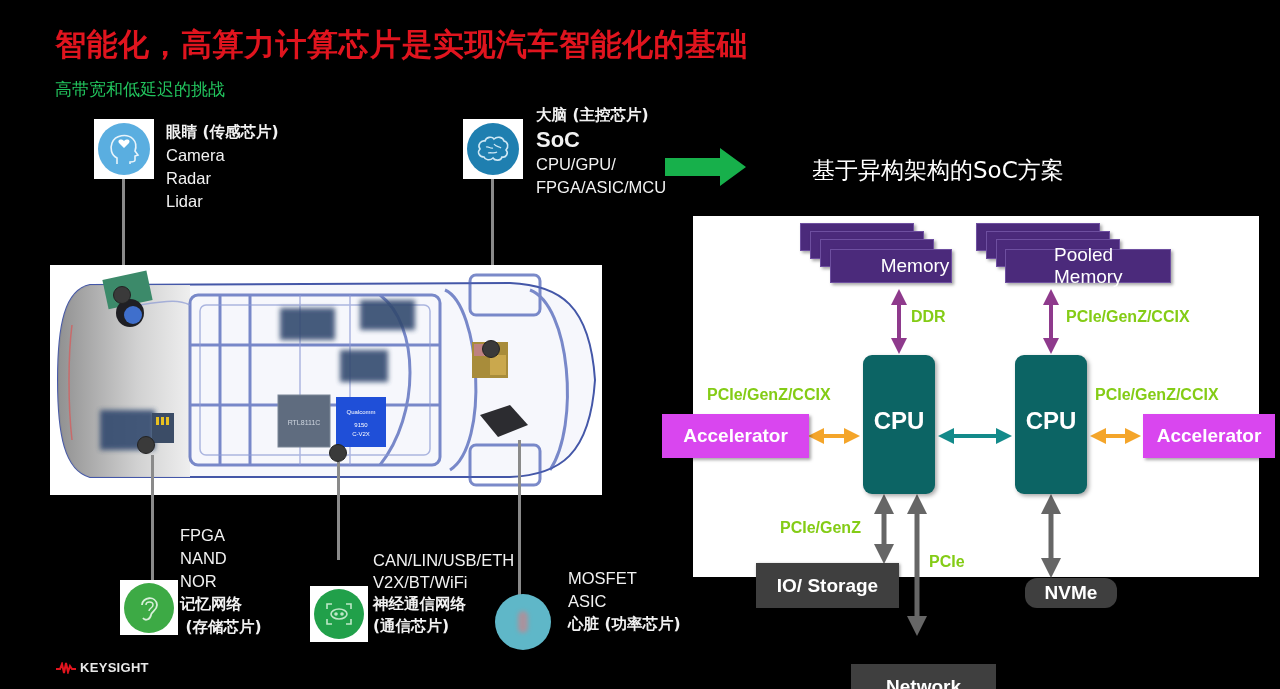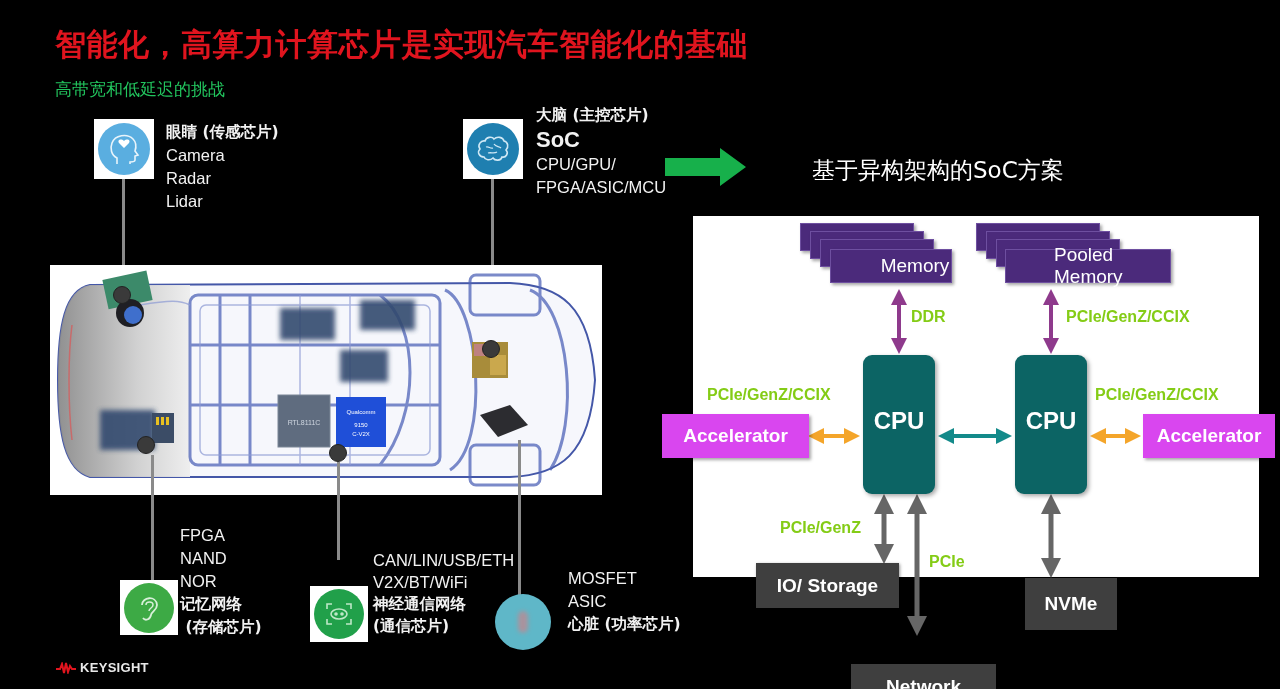--- a/index.html
+++ b/index.html
@@ -251,20 +251,20 @@
 <div class="plabel" style="left:929px;top:553px;">PCIe</div>
 
 <div class="cpu" style="left:863px;top:355px;">CPU</div>
 <div class="cpu" style="left:1015px;top:355px;">CPU</div>
 
 <div class="accel" style="left:662px;top:414px;width:147px;">Accelerator</div>
 <div class="accel" style="left:1143px;top:414px;width:132px;">Accelerator</div>
 
 <div class="dk" style="left:756px;top:563px;width:143px;height:45px;">IO/ Storage</div>
 <div class="dk" style="left:851px;top:636px;width:145px;height:46px;margin-top:28px;">Network</div>
-<div class="dk" style="left:1025px;top:578px;width:92px;height:52px;">NVMe</div>
+<div class="dk" style="left:1025px;top:578px;width:92px;height:30px;border-radius:12px;">NVMe</div>
 
 <div class="abs logo">
   <svg width="20" height="12" viewBox="0 0 20 12">
     <polyline points="0,7 4,7 6,2 8,11 10,1 12,10 14,4 16,7 20,7" fill="none" stroke="#e0141e" stroke-width="2"></polyline>
   </svg>
   <span>KEYSIGHT</span>
 </div>
 
 </body></html>

